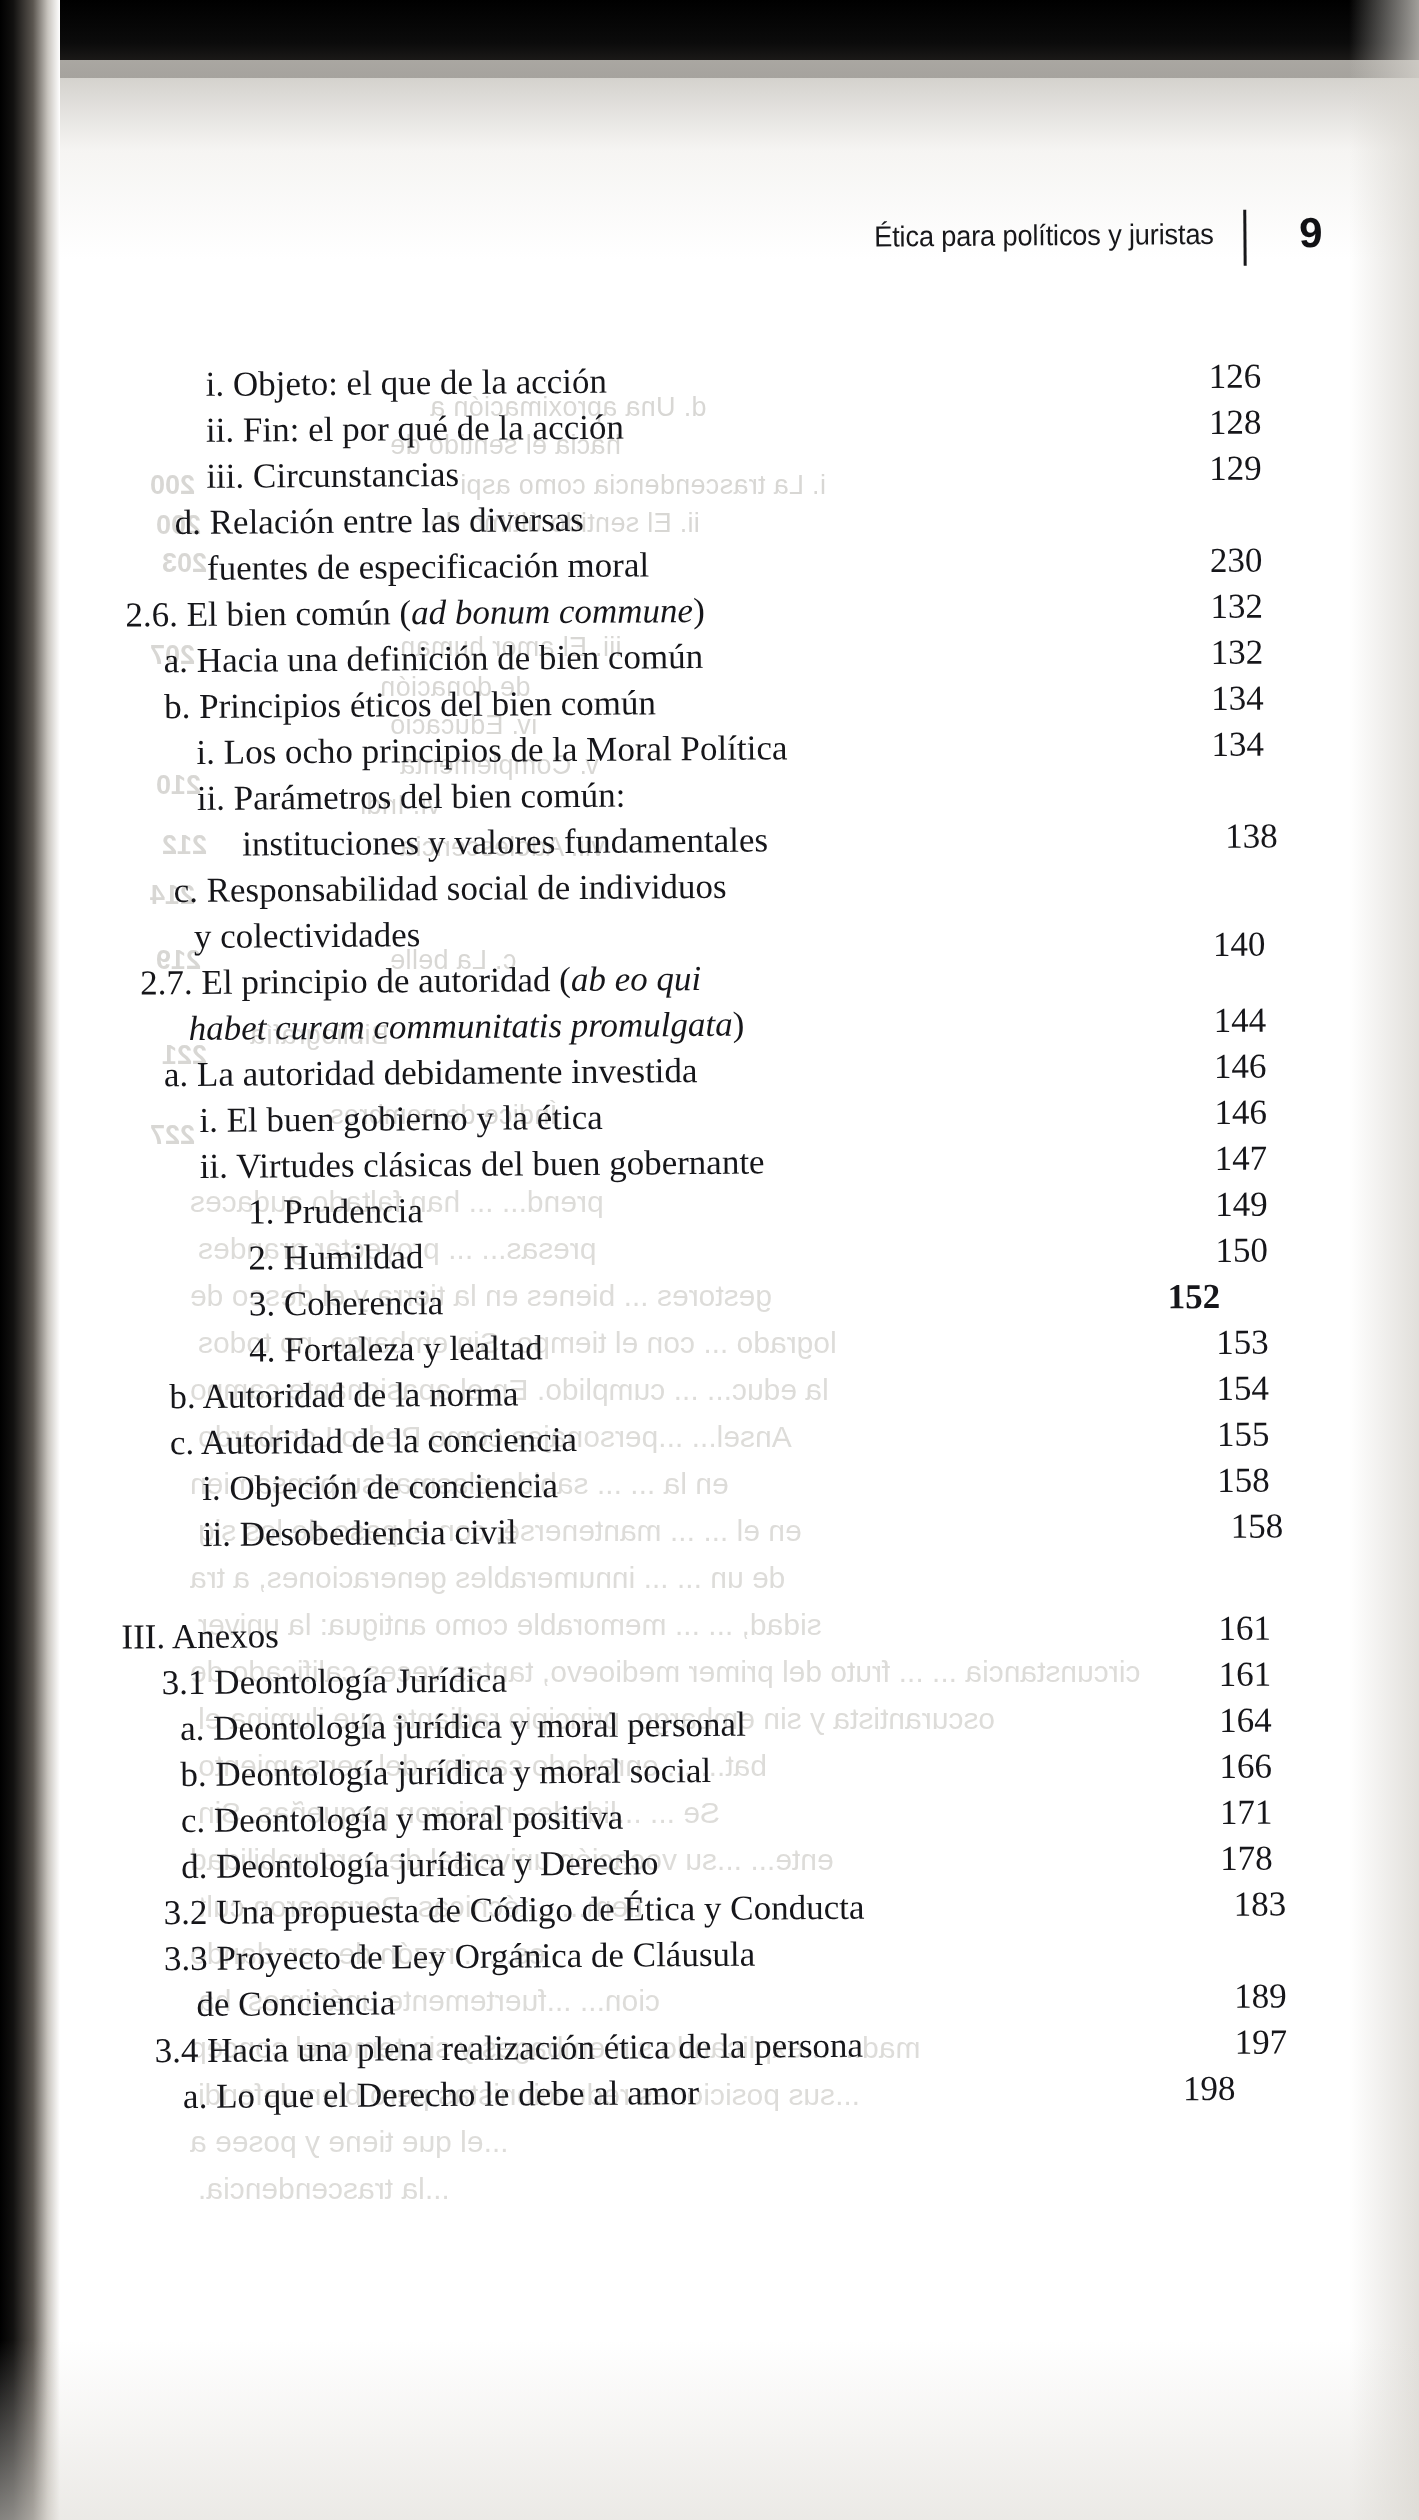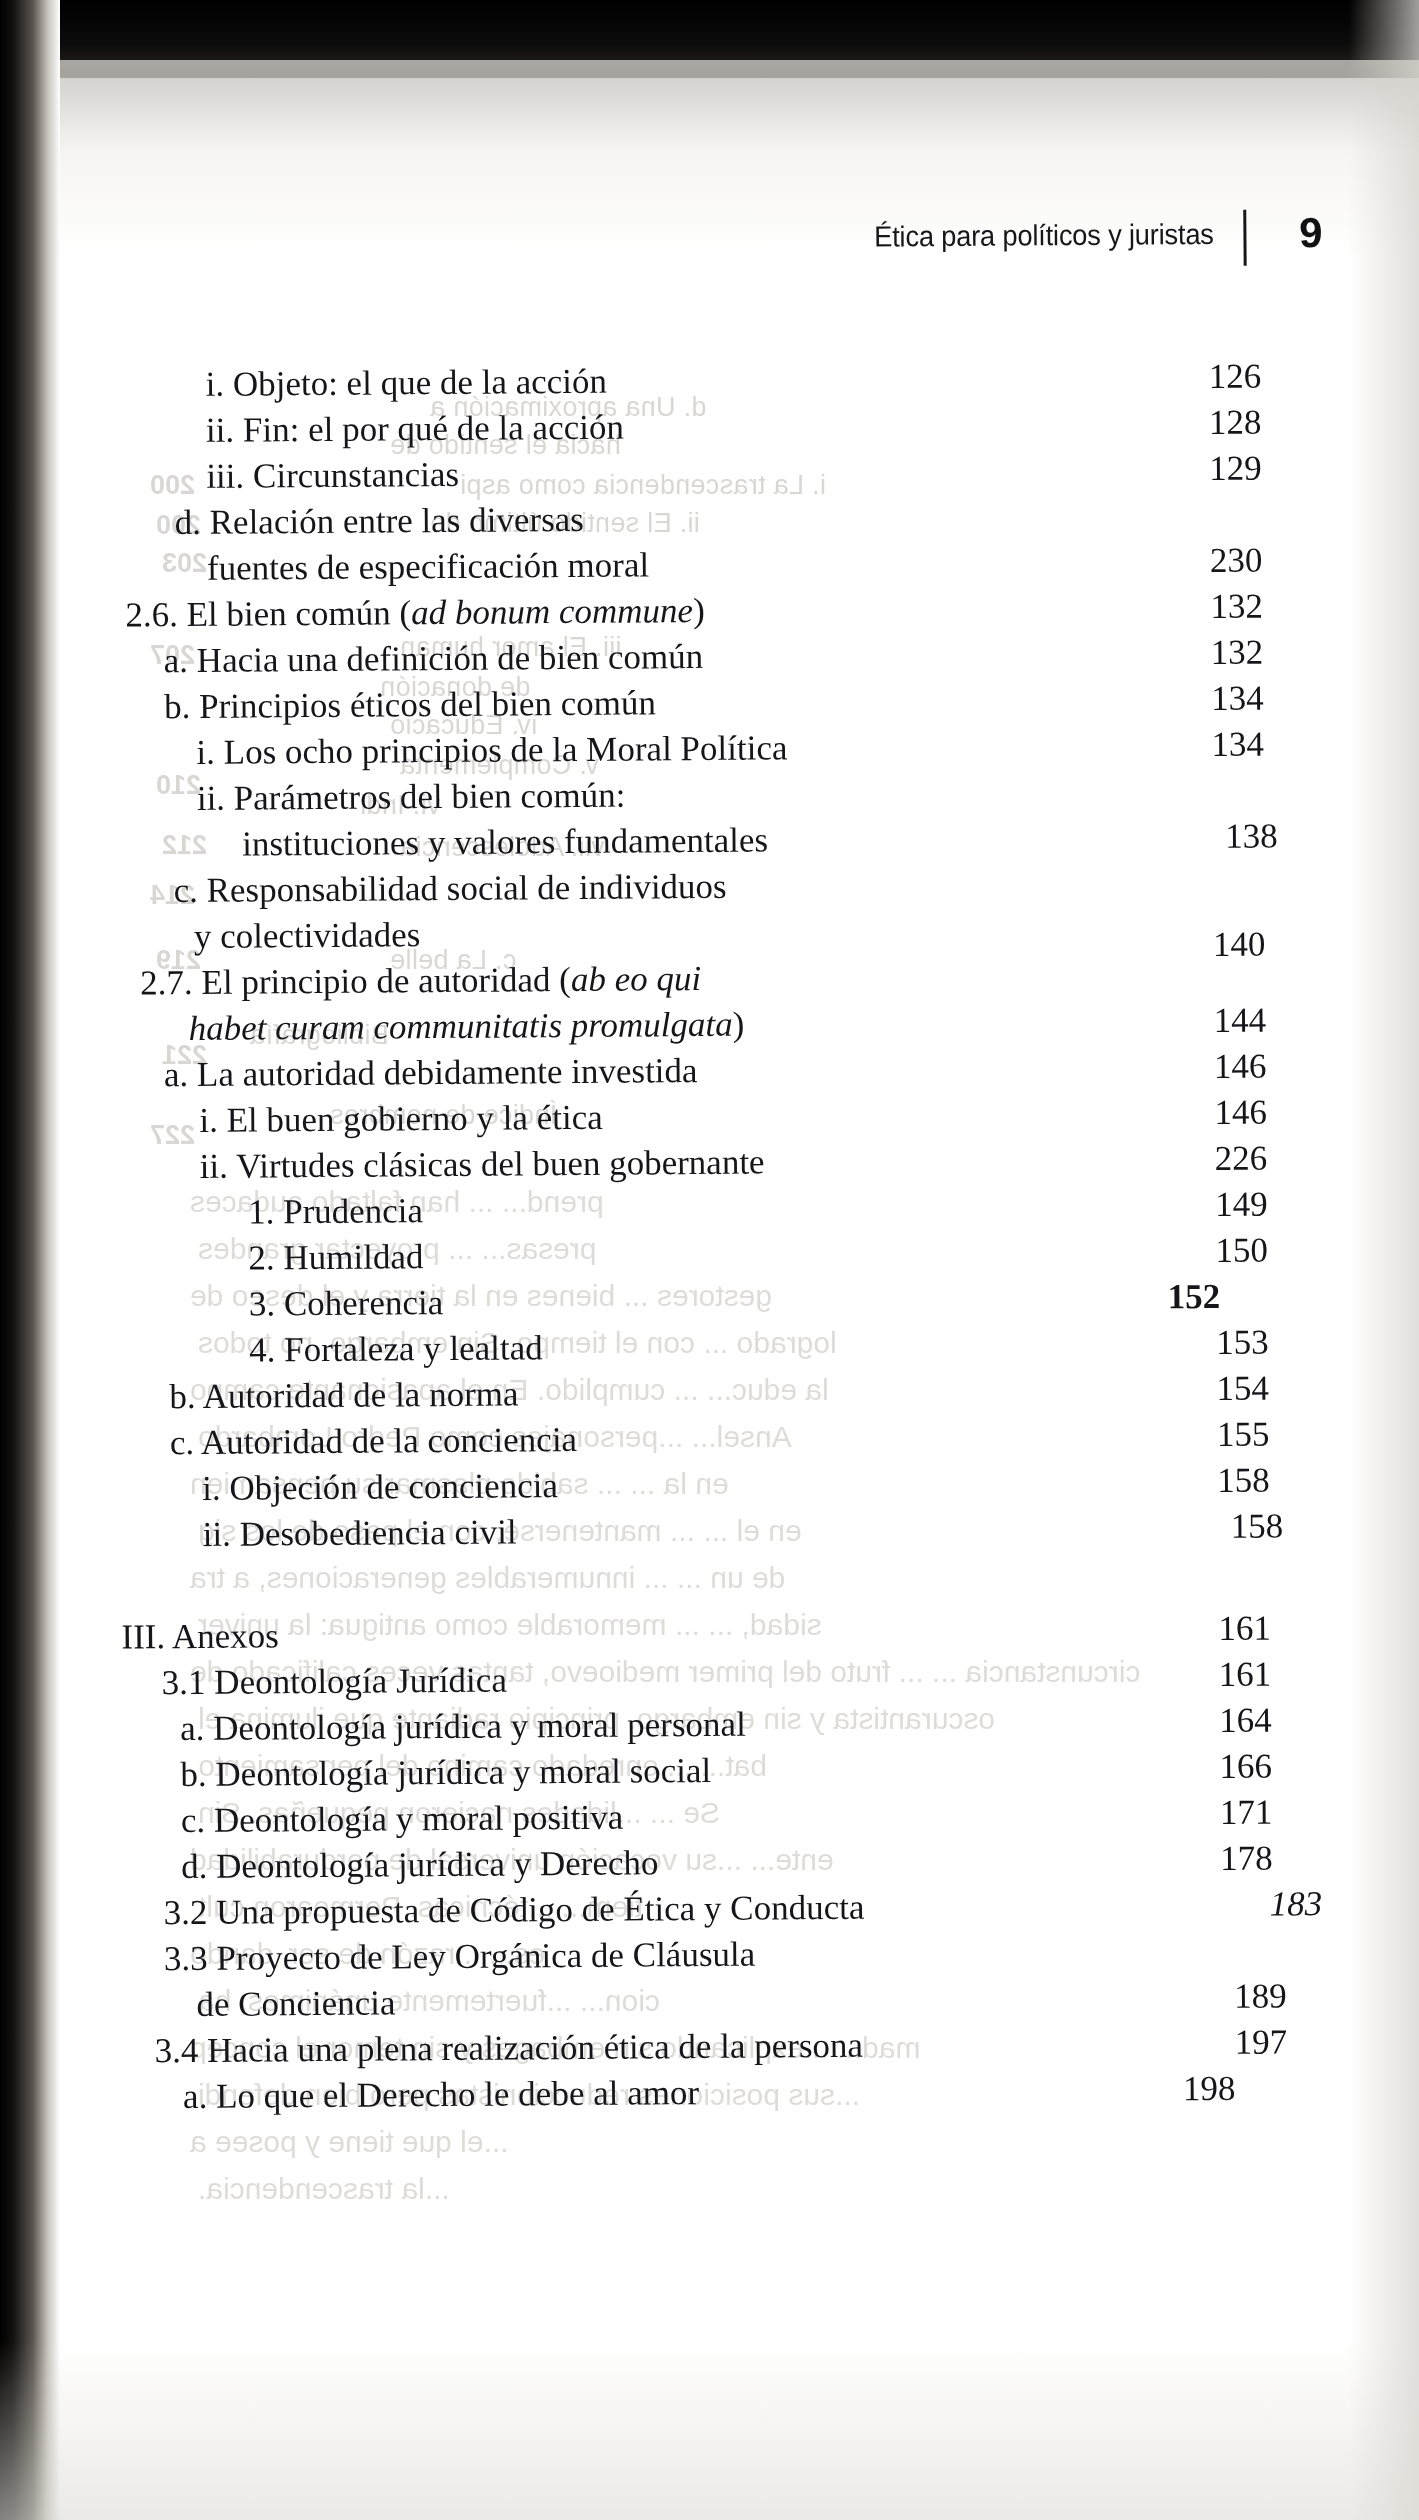--- a/index.html
+++ b/index.html
@@ -306,21 +306,21 @@
         <div class="toc-row">
           <div class="t-label" style="left: 165px;">a. La autoridad debidamente investida</div>
           <div class="t-page" style="left: 1215px;">146</div>
         </div>
         <div class="toc-row">
           <div class="t-label" style="left: 200px;">i. El buen gobierno y la ética</div>
           <div class="t-page" style="left: 1215px;">146</div>
         </div>
         <div class="toc-row">
           <div class="t-label" style="left: 200px;">ii. Virtudes clásicas del buen gobernante</div>
-          <div class="t-page" style="left: 1215px;">226</div>
+          <div class="t-page" style="left: 1215px;">147</div>
         </div>
         <div class="toc-row">
           <div class="t-label" style="left: 248px;">1. Prudencia</div>
           <div class="t-page" style="left: 1215px;">149</div>
         </div>
         <div class="toc-row">
           <div class="t-label" style="left: 248px;">2. Humildad</div>
           <div class="t-page" style="left: 1215px;">150</div>
         </div>
         <div class="toc-row">
@@ -367,21 +367,21 @@
         <div class="toc-row">
           <div class="t-label" style="left: 176px;">c. Deontología y moral positiva</div>
           <div class="t-page" style="left: 1215px;">171</div>
         </div>
         <div class="toc-row">
           <div class="t-label" style="left: 176px;">d. Deontología jurídica y Derecho</div>
           <div class="t-page" style="left: 1215px;">178</div>
         </div>
         <div class="toc-row">
           <div class="t-label" style="left: 158px;">3.2 Una propuesta de Código de Ética y Conducta</div>
-          <div class="t-page" style="left: 1264px; font-style: italic;">183</div>
+          <div class="t-page" style="left: 1228px;">183</div>
         </div>
         <div class="toc-row">
           <div class="t-label" style="left: 158px;">3.3 Proyecto de Ley Orgánica de Cláusula</div>
         </div>
         <div class="toc-row">
           <div class="t-label" style="left: 190px;">de Conciencia</div>
           <div class="t-page" style="left: 1228px;">189</div>
         </div>
         <div class="toc-row">
           <div class="t-label" style="left: 148px;">3.4 Hacia una plena realización ética de la persona</div>

